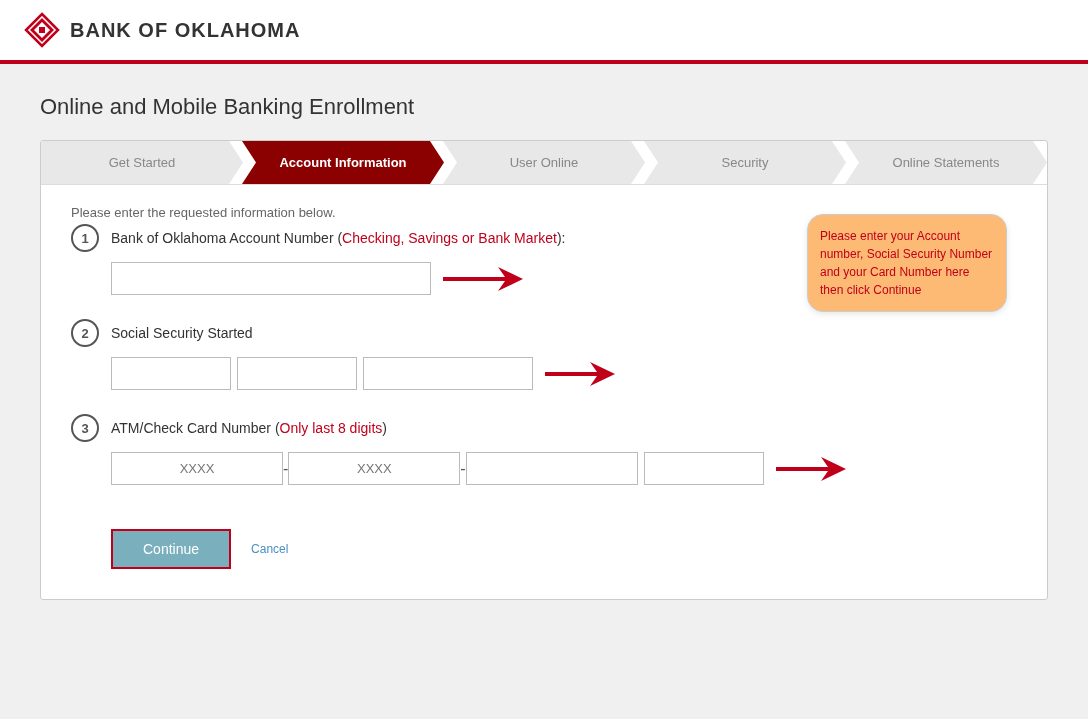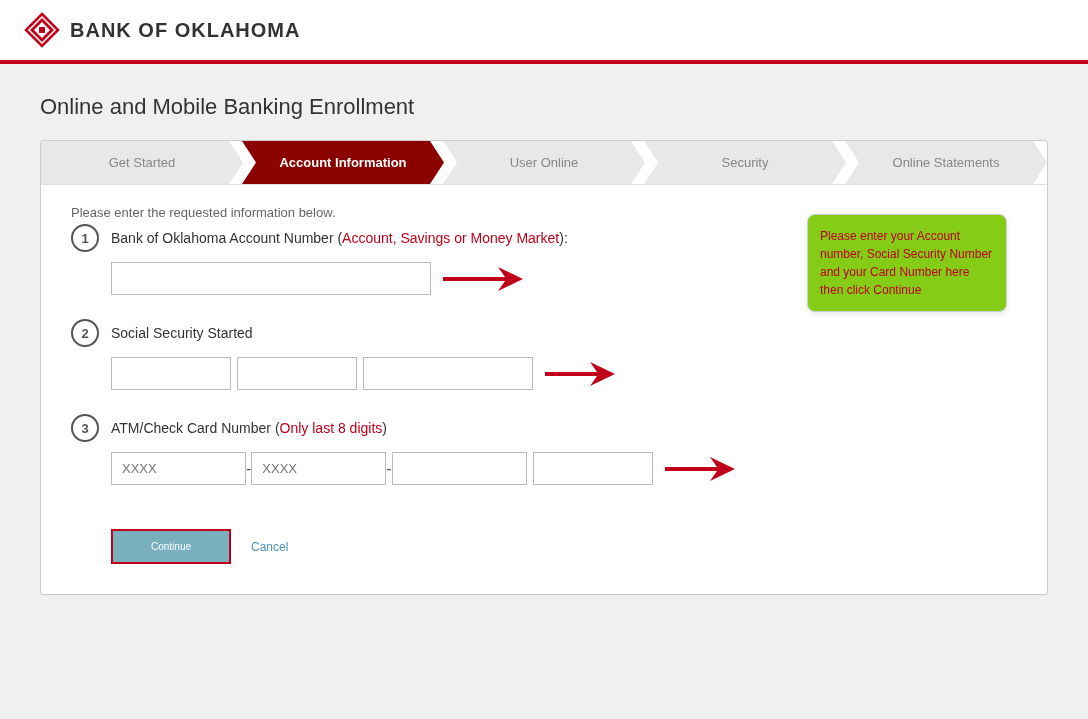--- a/index.html
+++ b/index.html
@@ -131,37 +131,37 @@
       border: 1px solid #bbb;
       padding: 8px 10px;
       font-size: 13px;
       outline: none;
       background: #fff;
     }
 
     .input-full { width: 320px; }
     .input-ssn-part { width: 120px; }
     .input-ssn-last { width: 170px; }
-    .input-card-xxxx { width: 135px; }
+    .input-card-xxxx { width: 172px; text-align: center; }
     .input-card-last { width: 120px; }
 
     .separator {
       font-size: 16px;
       color: #555;
     }
 
     
     .tooltip-box {
       position: absolute;
       right: 10px;
       top: -10px;
       width: 200px;
-      background: #84cc16;
+      background: #fdba74;
       border: 1px solid #ccc;
-      border-radius: 8px;
+      border-radius: 16px;
       padding: 12px;
       font-size: 12px;
       color: #c0001a;
       line-height: 1.5;
       box-shadow: 0 2px 6px rgba(0,0,0,0.1);
       z-index: 10;
     }
 
     
     .input-with-arrow {
@@ -178,21 +178,21 @@
       gap: 20px;
       padding: 20px 30px 0 30px;
       margin-left: 40px;
     }
 
     .btn-continue {
       background: #7aafbe;
       color: #fff;
       border: 2px solid #c0001a;
       padding: 10px 30px;
-      font-size: 10px;
+      font-size: 14px;
       cursor: pointer;
       min-width: 120px;
     }
 
     .btn-cancel {
       background: none;
       border: none;
       color: #4a90c4;
       font-size: 12px;
       cursor: pointer;
@@ -245,21 +245,21 @@
     <p class="instruction">Please enter the requested information below.</p>
 
     <div class="form-area">
 
       <div class="form-group" style="position:relative;">
         <div class="field-label-row">
           <div class="step-circle">
             <span>1</span>
           </div>
           <span class="field-label">
-            <span>Bank of Oklahoma Account Number (</span><span class="highlight">Account, Savings or Money Market</span><span>):</span>
+            <span>Bank of Oklahoma Account Number (</span><span class="highlight">Checking, Savings or Bank Market</span><span>):</span>
           </span>
         </div>
         <div class="input-with-arrow">
           <input type="text" class="text-input input-full" style="">
 
           <svg class="arrow-svg" width="80" height="28" viewBox="0 0 80 28">
             <polygon points="80,14 55,2 62,12 0,12 0,16 62,16 55,26" fill="#c0001a"></polygon>
           </svg>
         </div>
 

